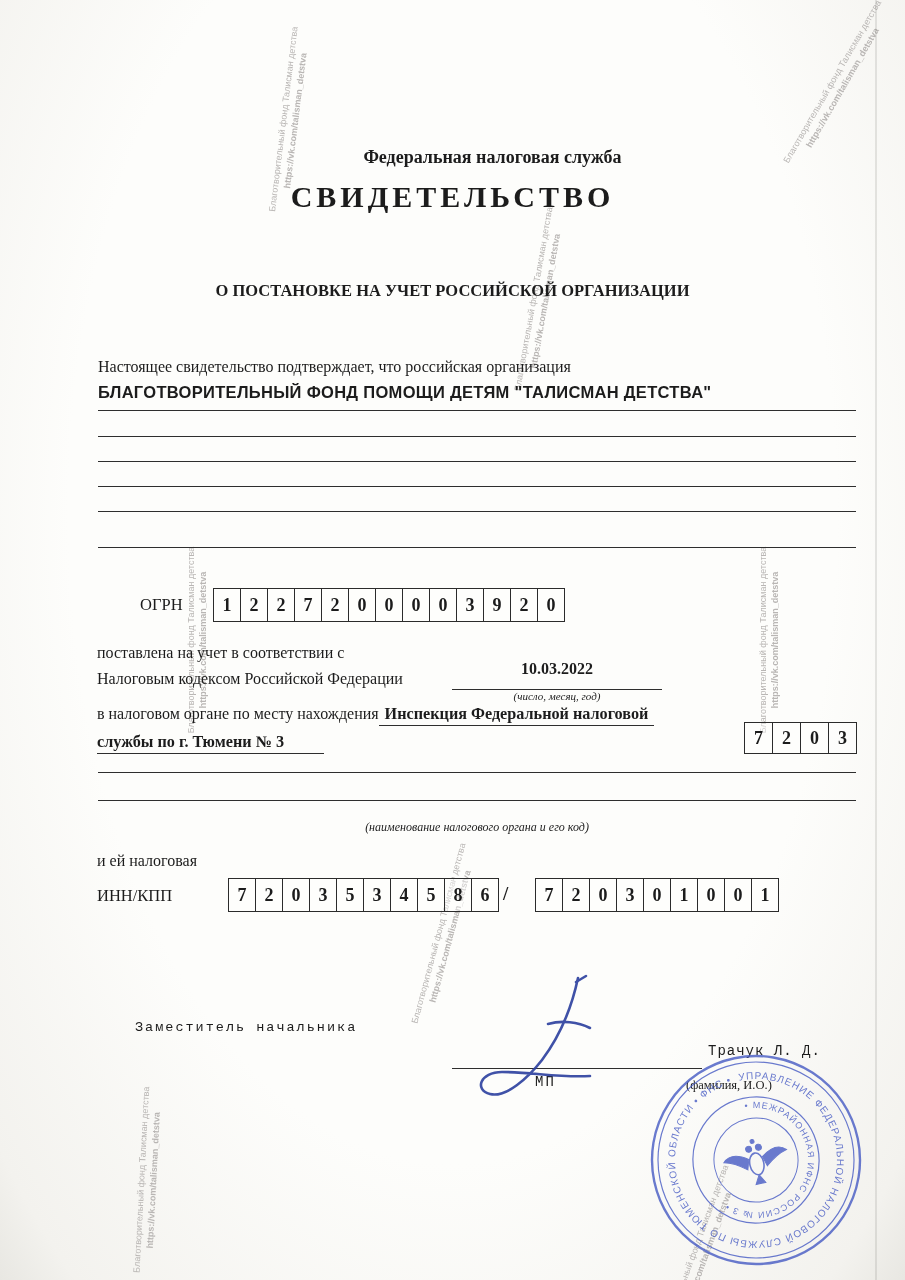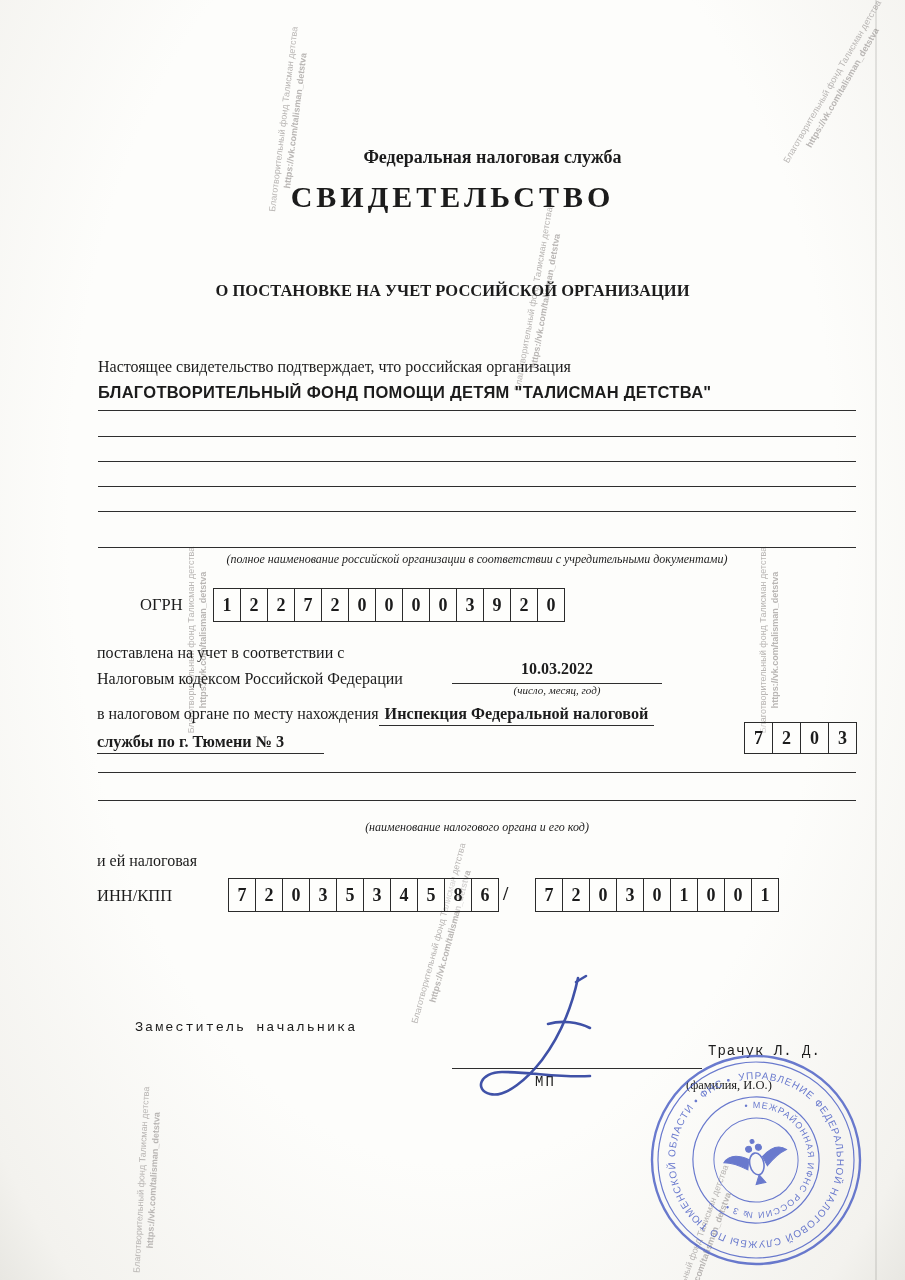--- a/index.html
+++ b/index.html
@@ -42,21 +42,21 @@
   .digit-cell {
     width:26px; height:32px; border:1.6px solid #2b2b2b; border-left:none;
     display:flex; align-items:center; justify-content:center;
     font-family:"Liberation Serif",serif; font-weight:bold; font-size:18px;
     background:rgba(255,255,255,.4);
   }
   .digit-row .digit-cell:first-child { border-left:1.6px solid #2b2b2b; }
   .code-row .digit-cell { height:30px; width:27px; }
 
   .date-block { left:452px; top:660px; width:210px; text-align:center; }
-  .date-value { font-weight:bold; font-size:16px; border-bottom:1.6px solid #2e2e2e; padding-bottom:5px; }
+  .date-value { font-weight:bold; font-size:16px; border-bottom:1.6px solid #2e2e2e; padding-bottom:11px; }
   .date-block .caption { font-size:11px; }
 
   .authority-row { left:97px; top:705px; display:flex; align-items:baseline; }
   .authority-prefix { font-size:16px; white-space:nowrap; }
   .underlined-value { font-weight:bold; font-size:16.2px; border-bottom:1.6px solid #2e2e2e; padding:0 6px 1px 6px; white-space:nowrap; }
 
   .typewriter { font-family:"Liberation Mono","DejaVu Sans Mono",monospace; }
   .official-title { left:135px; top:1016px; font-size:13.5px; letter-spacing:2px; line-height:1.8; }
   .sig-line { left:452px; top:1040px; width:250px; height:28px; border-bottom:1.6px solid #2e2e2e; }
   .mp { left:535px; top:1074px; font-size:14px; letter-spacing:2px; }
@@ -111,21 +111,20 @@
 
   <div class="abs plain-text" style="left:98px; top:358px">Настоящее свидетельство подтверждает, что российская организация</div>
   <div class="abs org-name" style="left:98px; top:383px">БЛАГОТВОРИТЕЛЬНЫЙ ФОНД ПОМОЩИ ДЕТЯМ "ТАЛИСМАН ДЕТСТВА"</div>
 
   <div class="line" style="top:410px"></div>
   <div class="line" style="top:436px"></div>
   <div class="line" style="top:461px"></div>
   <div class="line" style="top:486px"></div>
   <div class="line" style="top:511px"></div>
   <div class="line" style="top:547px"></div>
-  <div class="abs caption center" style="left:98px; top:552px; width:758px">(полное наименование российской организации в соответствии с учредительными документами)</div>
 
   <div class="abs plain-text" style="left:140px; top:595px; font-size:16.5px">ОГРН</div>
   <div class="abs digit-row" style="left:213px; top:588px">
       <span class="digit-cell">1</span>
       <span class="digit-cell">2</span>
       <span class="digit-cell">2</span>
       <span class="digit-cell">7</span>
       <span class="digit-cell">2</span>
       <span class="digit-cell">0</span>
       <span class="digit-cell">0</span>

